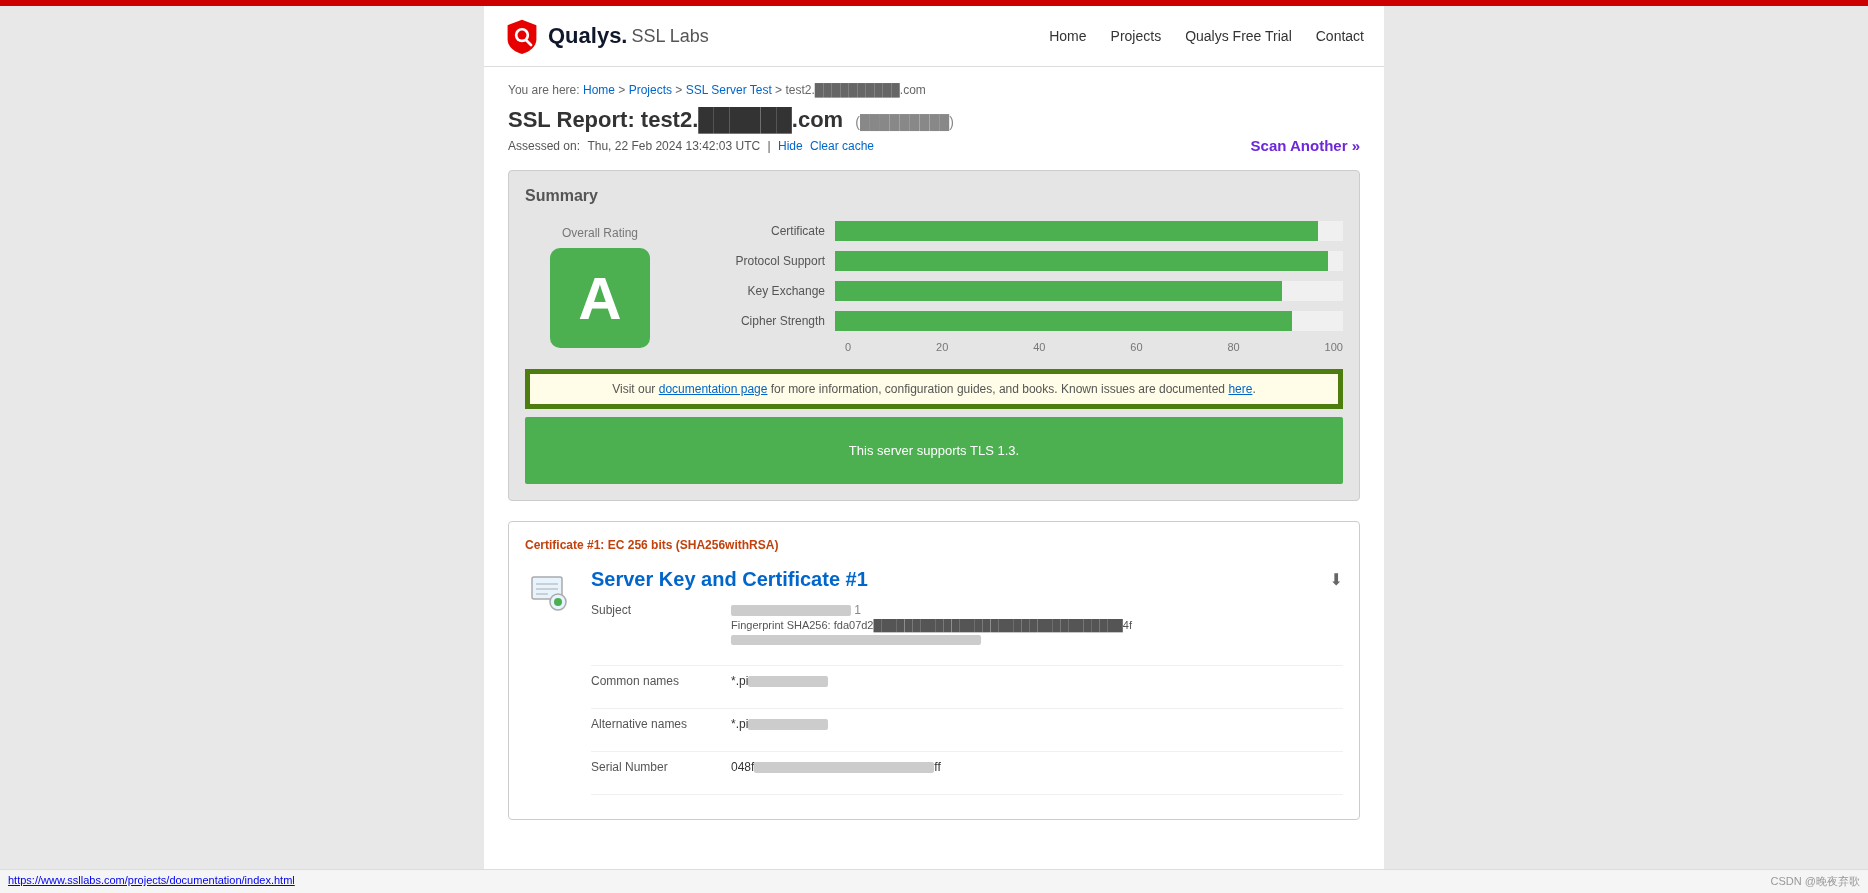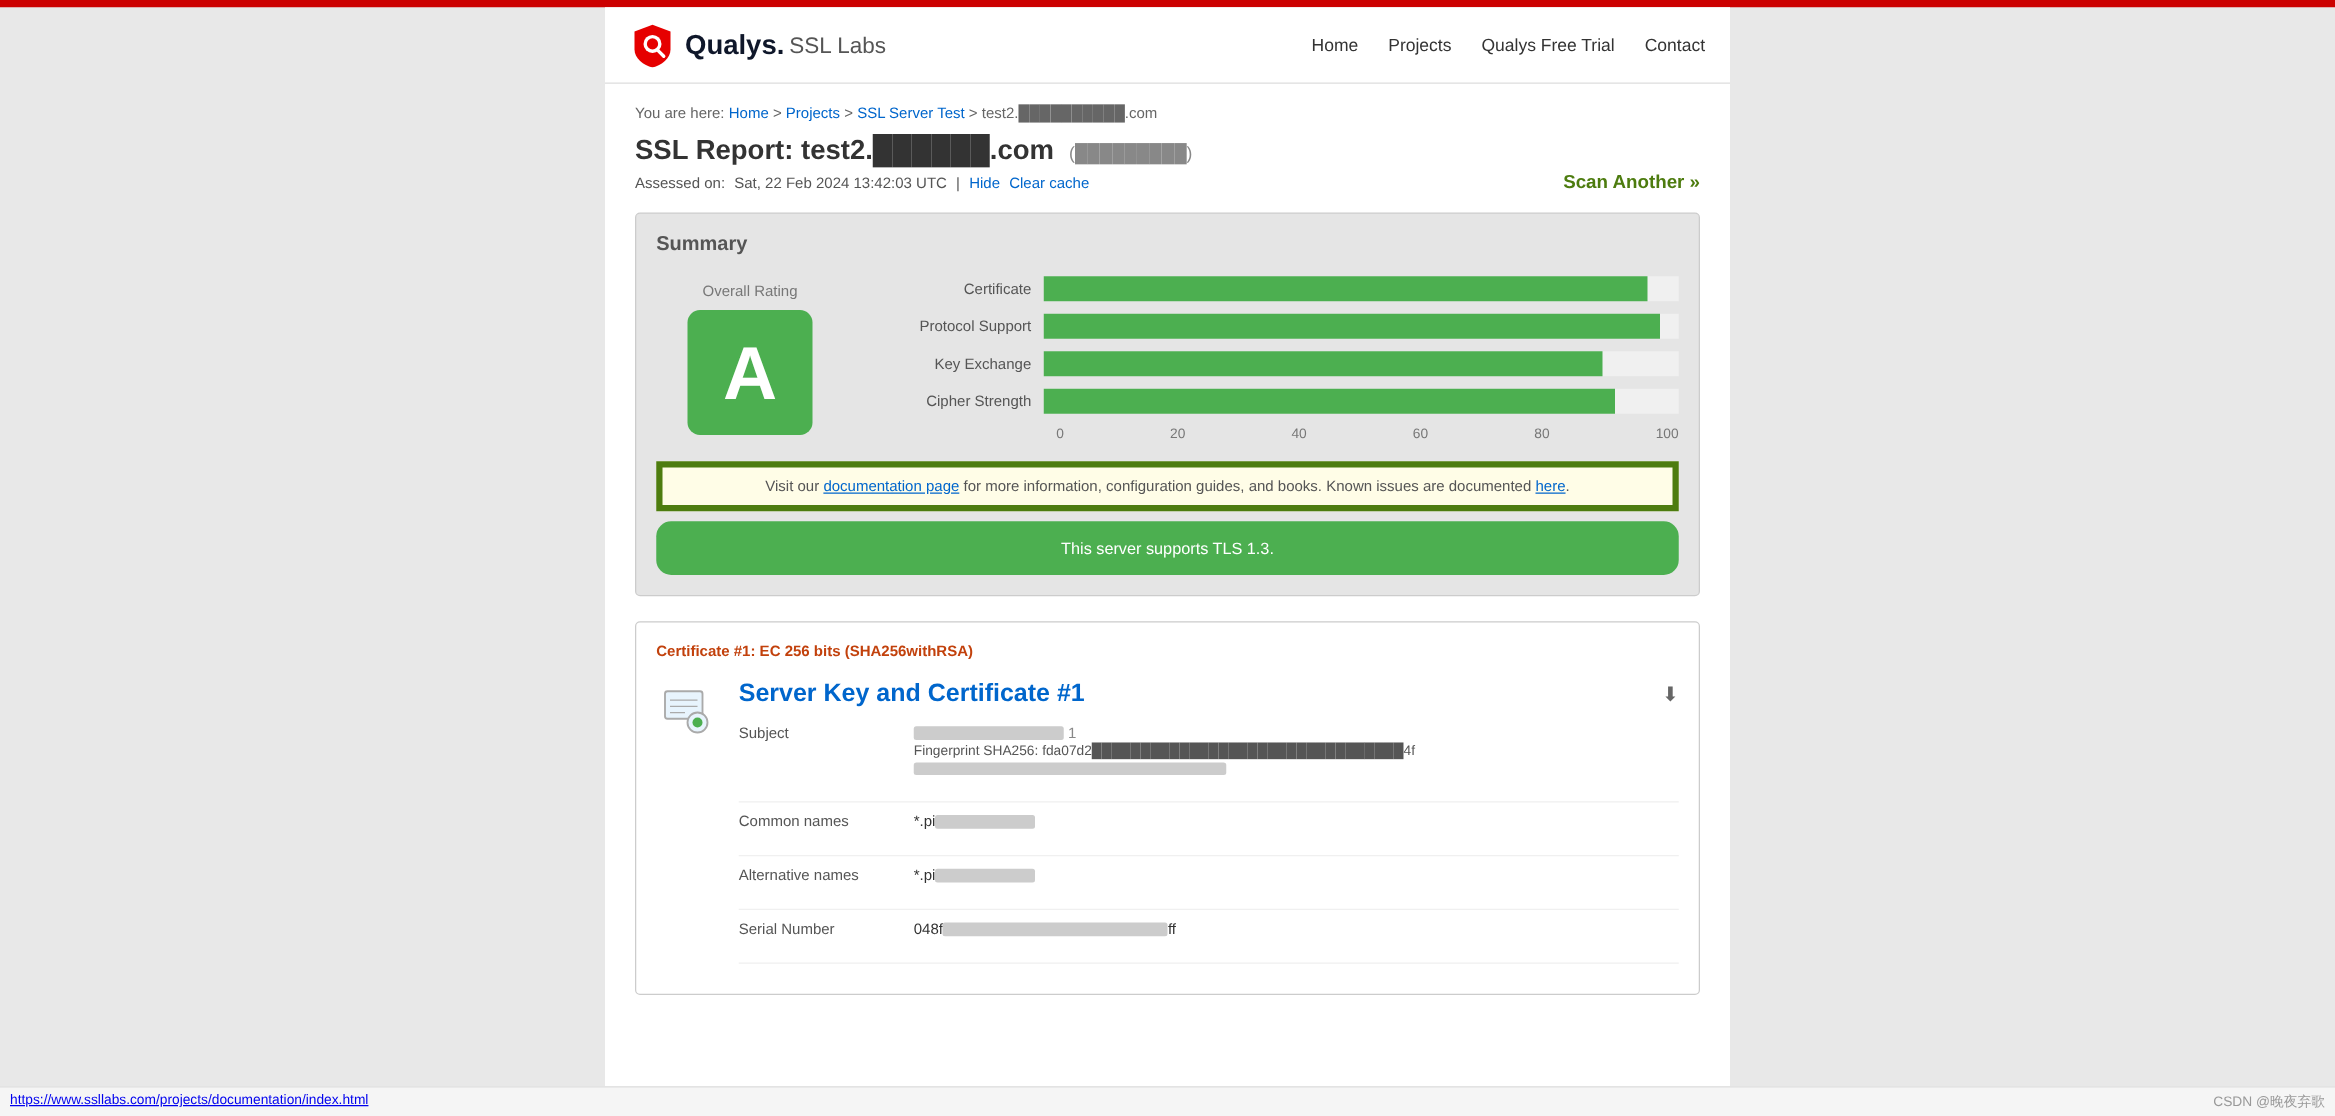--- a/index.html
+++ b/index.html
@@ -85,21 +85,21 @@
       justify-content: space-between;
       align-items: center;
       margin-bottom: 16px;
     }
     .assessed-on {
       font-size: 12px;
       color: #555;
     }
     .assessed-on a { color: #0066cc; text-decoration: none; }
     .scan-another {
-      color: #4d7c0f;
+      color: #6d28d9;
       font-size: 15px;
       font-weight: bold;
       text-decoration: none;
     }
     .summary-box {
       border: 1px solid #ccc;
       border-radius: 4px;
       padding: 16px;
       margin-bottom: 20px;
       background: #e5e5e5;
@@ -184,23 +184,23 @@
       font-size: 12px;
       color: #555;
       margin-bottom: 8px;
       text-align: center;
     }
     .info-banner a { color: #0066cc; }
     .tls-banner {
       background: #4caf50;
       color: #fff;
       text-align: center;
-      padding: 14px;
+      padding: 26px;
       font-size: 13px;
-      border-radius: 12px;
+      border-radius: 2px;
     }
     .cert-box {
       border: 1px solid #ccc;
       border-radius: 4px;
       padding: 16px;
       background: #fff;
     }
     .cert-title {
       font-size: 12px;
       font-weight: bold;
@@ -317,21 +317,21 @@
       </div>
 
       <div class="report-title">
         <span>SSL Report: test2.██████.com</span>
         <span style="font-size:14px; font-weight:normal; color:#888; margin-left:6px;">(█████████)</span>
       </div>
 
       <div class="report-meta">
         <div class="assessed-on">
           <span>Assessed on:</span>
-          <span style="margin-left:4px;">Sat, 22 Feb 2024 13:42:03 UTC</span>
+          <span style="margin-left:4px;">Thu, 22 Feb 2024 13:42:03 UTC</span>
           <span style="margin:0 4px;">|</span>
           <a href="#">Hide</a>
           <span style="margin:0 2px;"></span>
           <a href="#">Clear cache</a>
         </div>
         <a href="#" class="scan-another">Scan Another »</a>
       </div>
 
       <div class="summary-box">
         <div class="summary-title">Summary</div>

